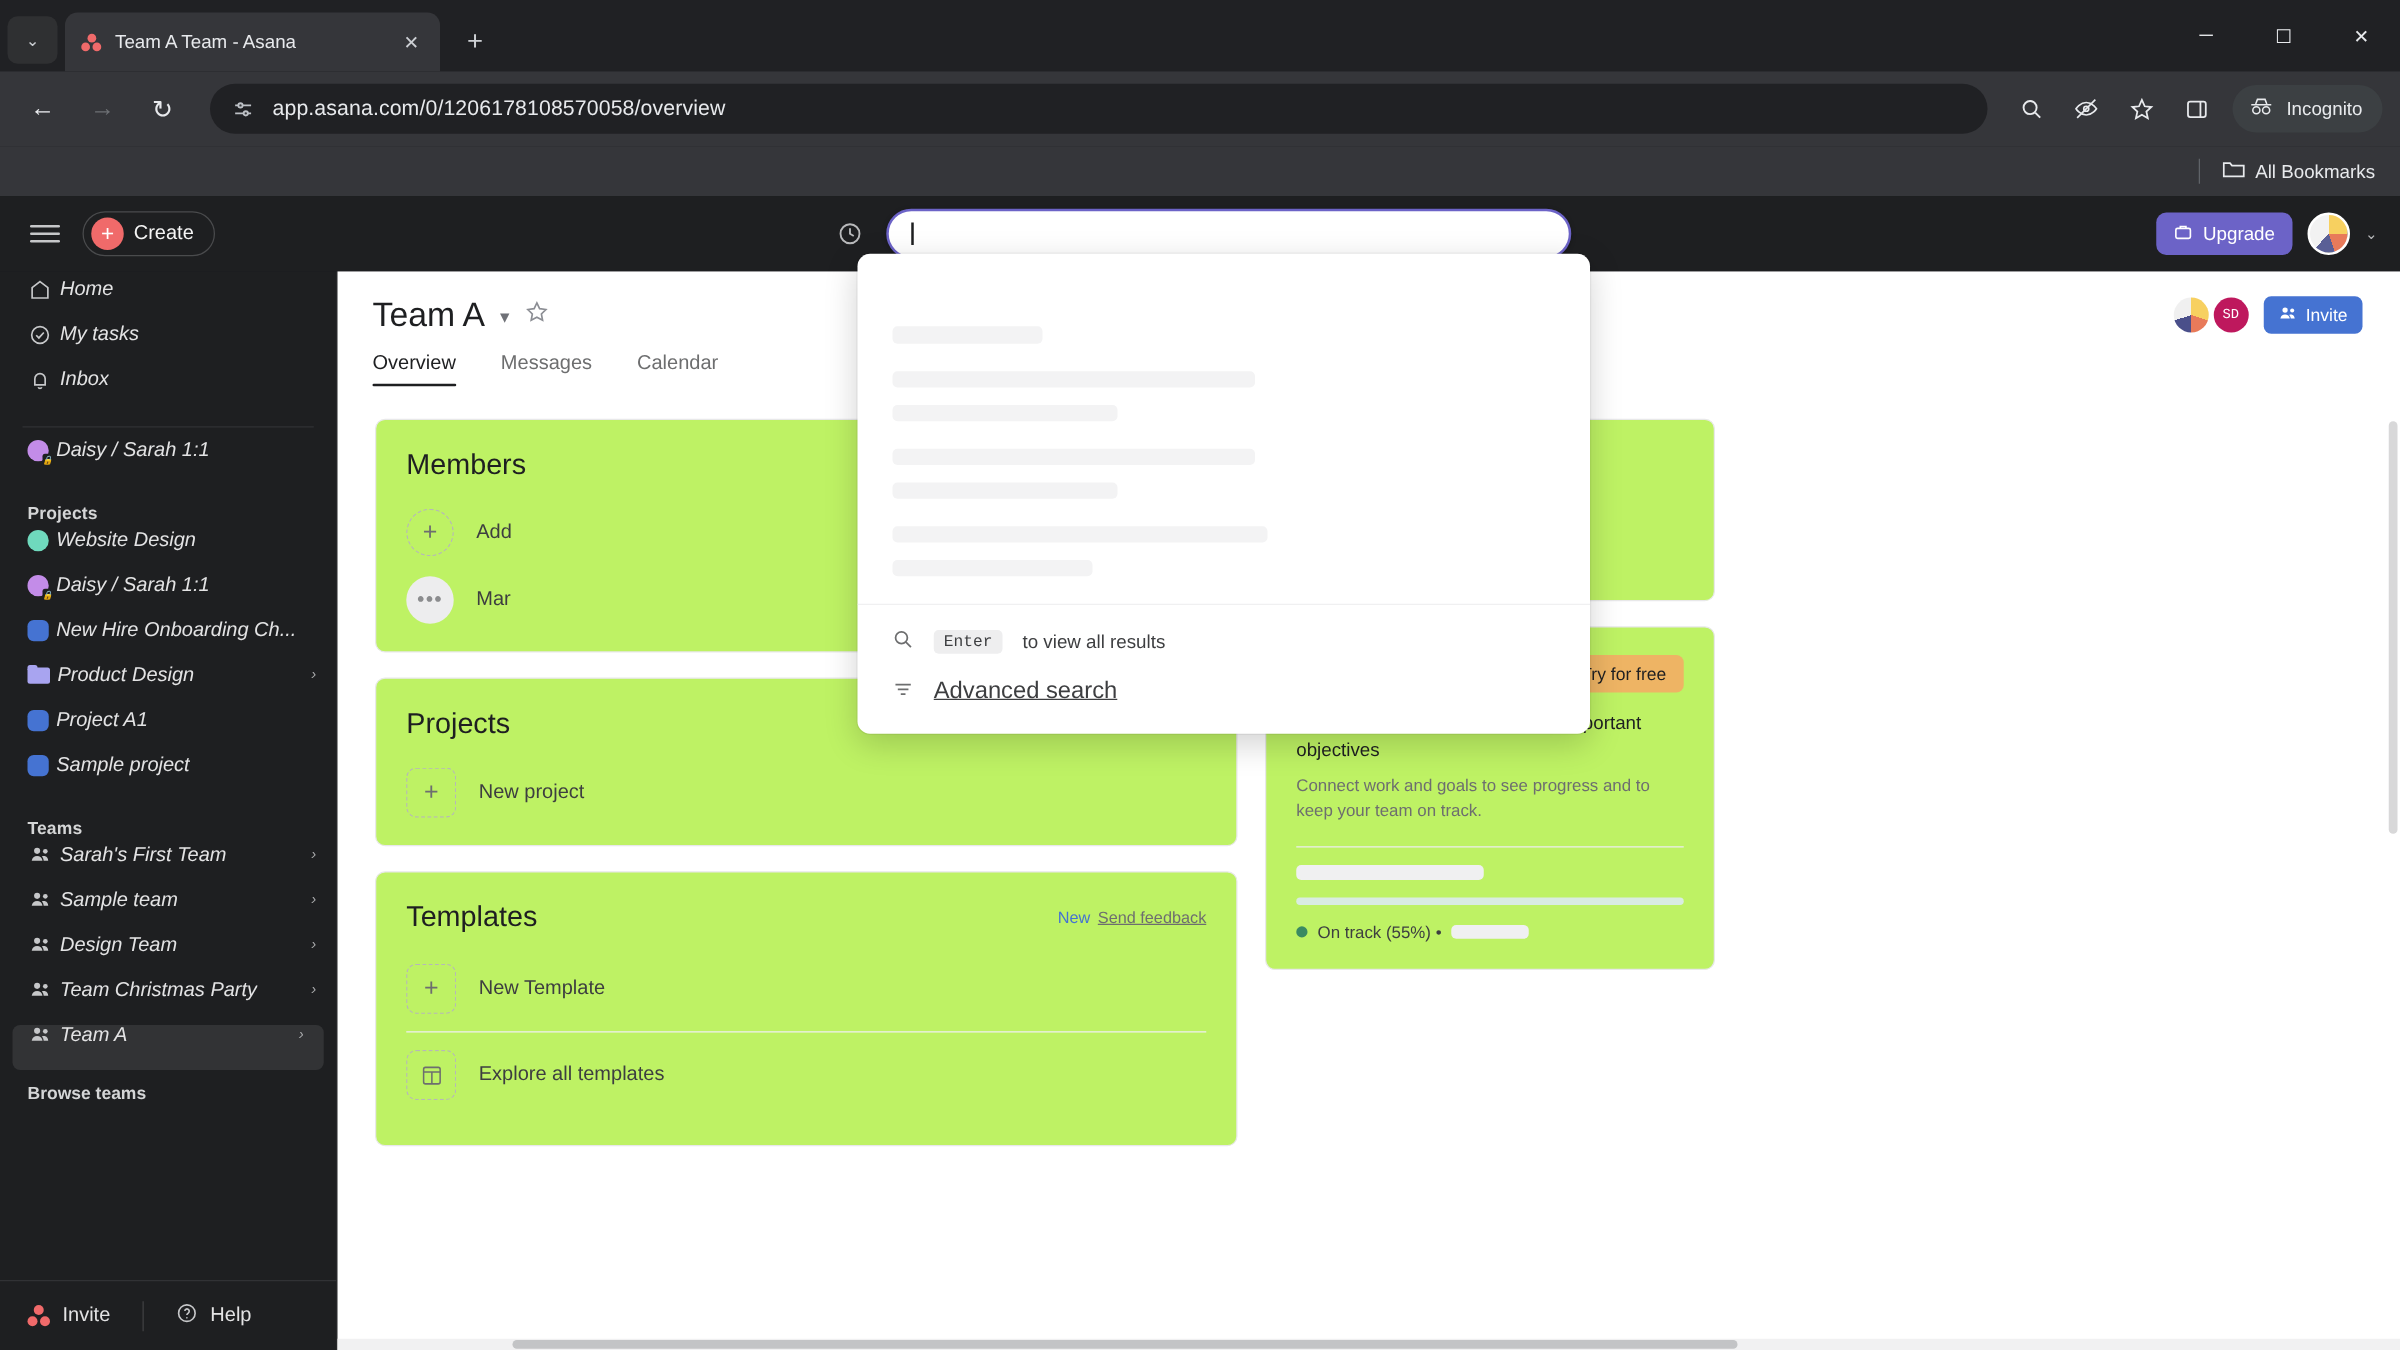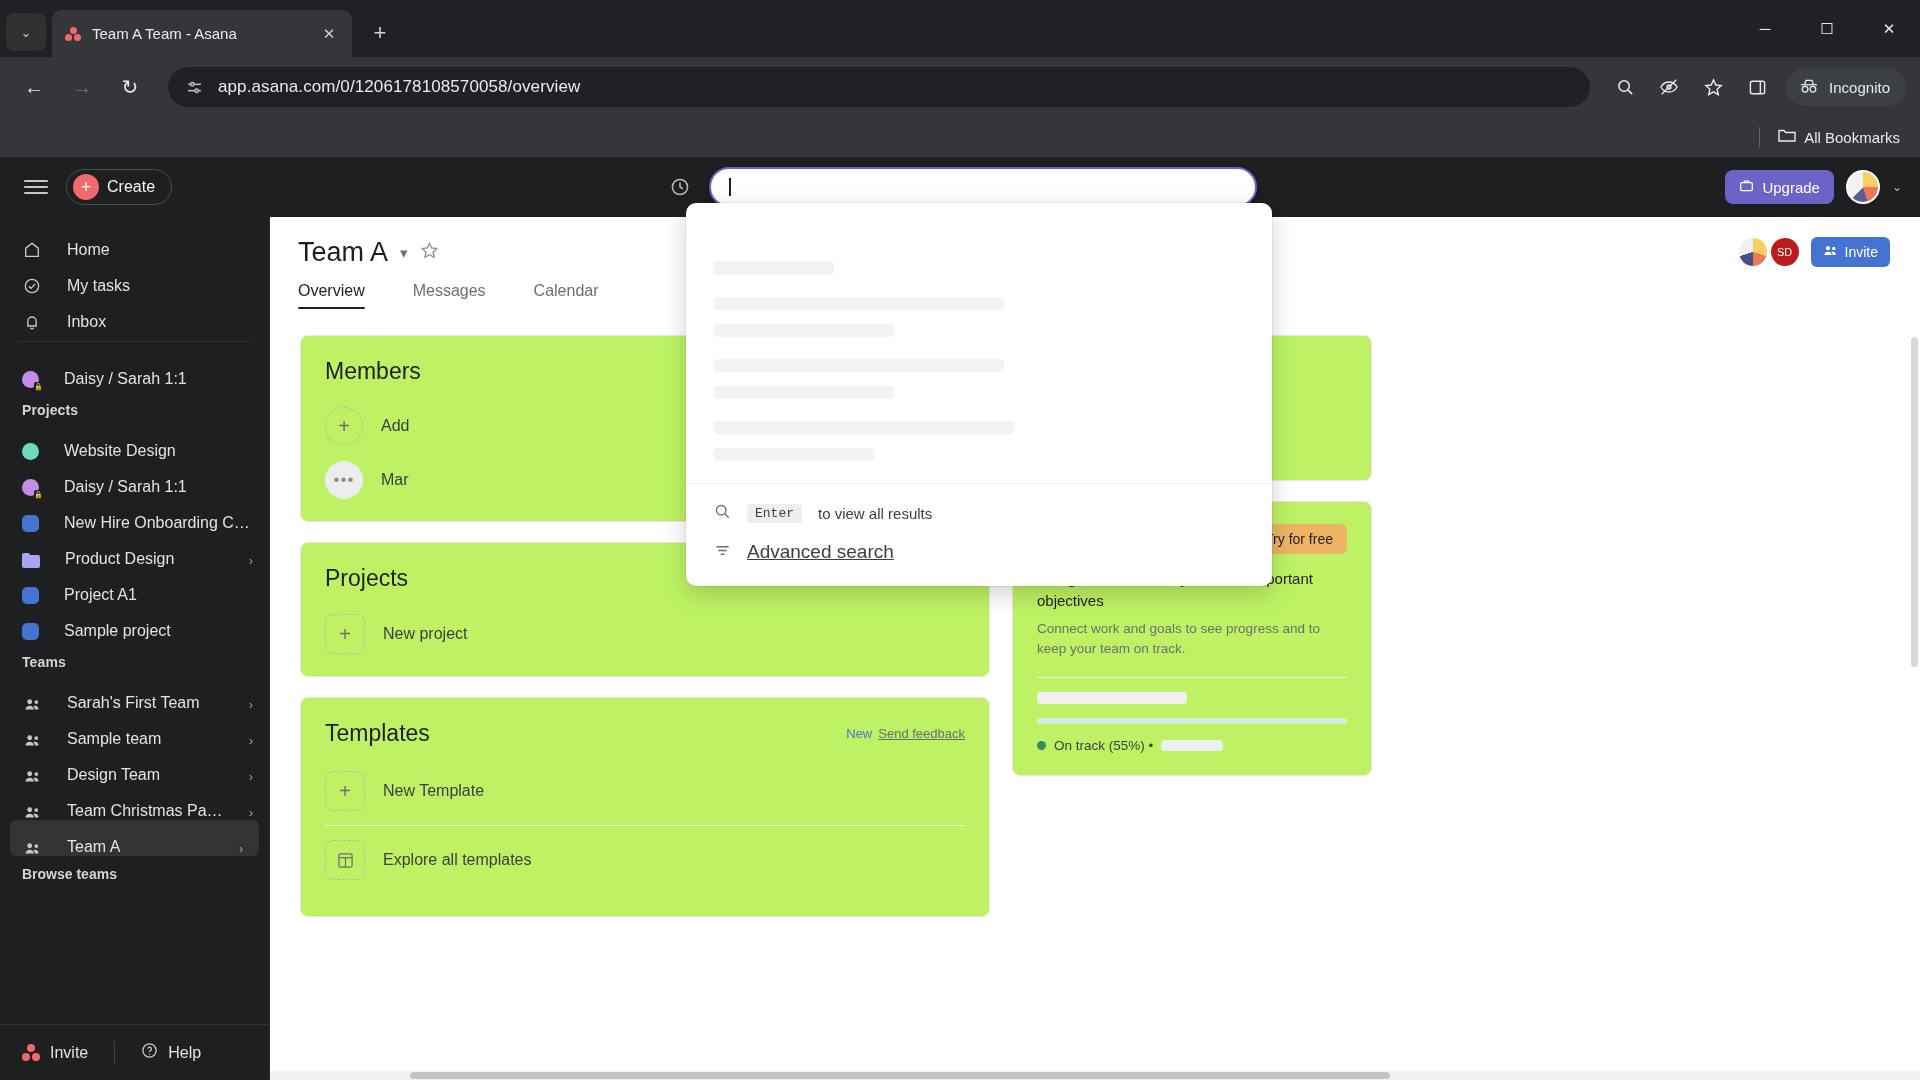--- a/index.html
+++ b/index.html
@@ -161,22 +161,22 @@
 
   .app-body { flex: 1; display: flex; min-height: 0; }
 
   
   .sidebar {
     width: 270px; flex: 0 0 270px; background: #1e1f21;
     display: flex; flex-direction: column; border-right: 1px solid #2b2c2e;
   }
   .sidebar-scroll { flex: 1; overflow: hidden; padding-top: 6px; }
   .nav-item {
-    height: 36px; display: flex; align-items: flex-end; gap: 25px;
-    padding: 0 16px 0 22px; color: #e3e3e4; font-size: 16px; position: relative;
+    height: 36px; display: flex; align-items: flex-start; gap: 6px;
+    padding: 0 16px 0 22px; color: #e3e3e4; font-size: 16px; position: relative; font-style: italic;
   }
   .nav-item.selected { background: #323335; border-radius: 6px; margin: 0 10px; padding-left: 12px; }
   .nav-icon {
     width: 20px; flex: 0 0 20px; display: flex; align-items: center;
     justify-content: center; color: #c6c7c9;
   }
   .nav-label { white-space: nowrap; overflow: hidden; text-overflow: ellipsis; }
   .nav-chevron { margin-left: auto; color: #a8a9ab; font-size: 12px; }
   .sidebar-sep { height: 1px; background: #313235; margin: 10px 18px; }
   .sidebar-heading {
@@ -220,41 +220,41 @@
   
   .main {
     flex: 1; background: #fff; display: flex; flex-direction: column;
     min-width: 0; position: relative;
   }
   .main-header { padding: 20px 28px 0; flex: 0 0 auto; }
   .main-title-row { display: flex; align-items: center; gap: 12px; }
   .main-title { font-size: 27px; color: #1e1f21; font-weight: 400; }
   .title-caret { color: #6f7177; font-size: 15px; }
   .star-icon { color: #8c8e94; font-size: 20px; }
-  .tabs-row { display: flex; gap: 48px; margin-top: 14px; }
+  .tabs-row { display: flex; gap: 36px; margin-top: 14px; }
   .tab-item {
     font-size: 16px; color: #6d6e6f; padding-bottom: 9px; position: relative;
   }
   .tab-item.active { color: #1e1f21; }
   .tab-item.active::after {
     content: ''; position: absolute; left: 0; right: 0; bottom: 0;
     height: 2.5px; background: #1e1f21; border-radius: 2px;
   }
   .header-right {
     position: absolute; right: 30px; top: 20px;
     display: flex; align-items: center; gap: 12px;
   }
   .av-small {
     width: 28px; height: 28px; border-radius: 50%; font-size: 11px;
     display: flex; align-items: center; justify-content: center; color: #fff;
   }
   .av-rainbow {
     background: conic-gradient(#f7d060 0 30%, #e87a5a 30% 50%, #4a4f8a 50% 70%, #f0f0f0 70% 100%);
   }
-  .av-sd { background: #b91c1c; margin-left: -8px; }
+  .av-sd { background: #be185d; margin-left: -8px; font-family: Liberation Mono, monospace; }
   .invite-btn {
     height: 30px; border-radius: 6px; background: #4573d2; color: #fff;
     display: flex; align-items: center; gap: 7px; padding: 0 12px; font-size: 14px;
   }
   .content-scroll {
     flex: 1; overflow: hidden; display: flex; gap: 22px;
     padding: 26px 30px 0 30px; min-height: 0;
   }
   .col-left { flex: 1; max-width: 690px; display: flex; flex-direction: column; gap: 20px; }
   .col-right { width: 360px; flex: 0 0 360px; display: flex; flex-direction: column; gap: 20px; }

